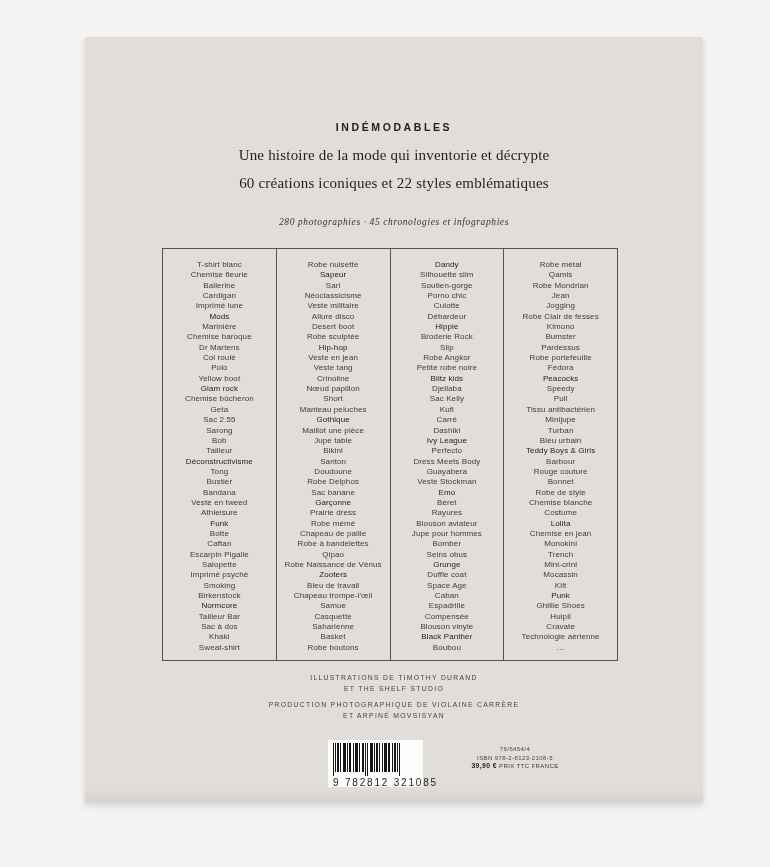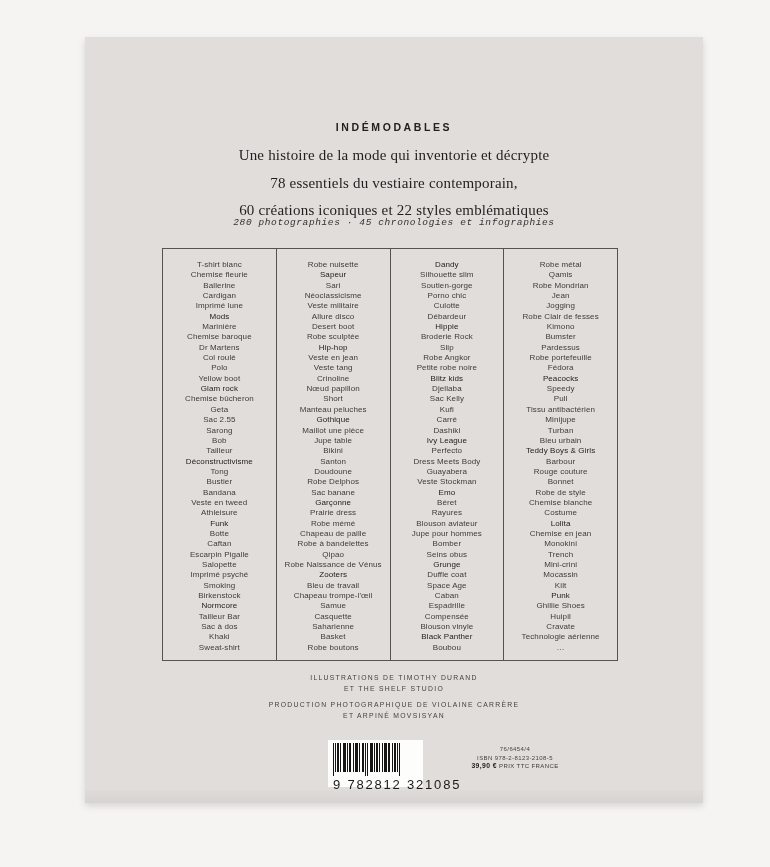--- a/index.html
+++ b/index.html
@@ -31,21 +31,21 @@
   .headline {
     position: absolute; left: 0; width: 100%; top: 105px;
     text-align: center;
     font-family: "Liberation Serif", serif;
     font-size: 15px; line-height: 27.5px;
     color: #201f1d; letter-spacing: 0.2px;
   }
   .subtitle {
     position: absolute; left: 0; width: 100%; top: 180px;
     text-align: center;
-    font-family: Liberation Mono, monospace; font-style: italic;
+    font-family: Liberation Serif, serif; font-style: italic;
     font-size: 9.5px; letter-spacing: 0.6px;
     color: #33322f;
   }
 
   .list-box {
     position: absolute; left: 77px; top: 211px;
     width: 456px; height: 413px;
     border: 1px solid #55534f;
     display: flex;
   }
@@ -79,21 +79,21 @@
 
   .barcode-wrap {
     position: absolute; left: 243px; top: 703px;
     width: 95px; height: 47px;
     background: #fdfdfc; padding: 3px 5px 0 5px;
   }
   .bars { display: flex; align-items: flex-start; height: 33px; }
   .bar { background: #161513; height: 29px; }
   .bar.tall { height: 33px; }
   .barcode-digits {
-    font-size: 13px; letter-spacing: 1.8px; color: #1c1b19;
+    font-size: 10px; letter-spacing: 1.8px; color: #1c1b19;
     text-align: center; margin-top: 1px; white-space: nowrap;
   }
 
   .price-info {
     position: absolute; left: 375px; top: 708px; width: 110px;
     text-align: center; color: #47453f;
     font-size: 6px; line-height: 8.5px; letter-spacing: 0.4px;
   }
   .price-info .price-line { color: #3b3935; }
   .price-info .price { font-weight: bold; font-size: 6.8px; color: #242320; }
@@ -101,21 +101,20 @@
 </head>
 <body>
 
 <div class="stage">
   <div class="cover">
 
     <div class="collection">INDÉMODABLES</div>
 
     <div class="headline">
       <div>Une histoire de la mode qui inventorie et décrypte</div>
-      <div>78 essentiels du vestiaire contemporain,</div>
       <div>60 créations iconiques et 22 styles emblématiques</div>
     </div>
 
     <div class="subtitle">280 photographies  ·  45 chronologies et infographies</div>
 
     <div class="list-box">
       <div class="list-col">
           <div class="item">T-shirt blanc</div>
           <div class="item">Chemise fleurie</div>
           <div class="item">Ballerine</div>

